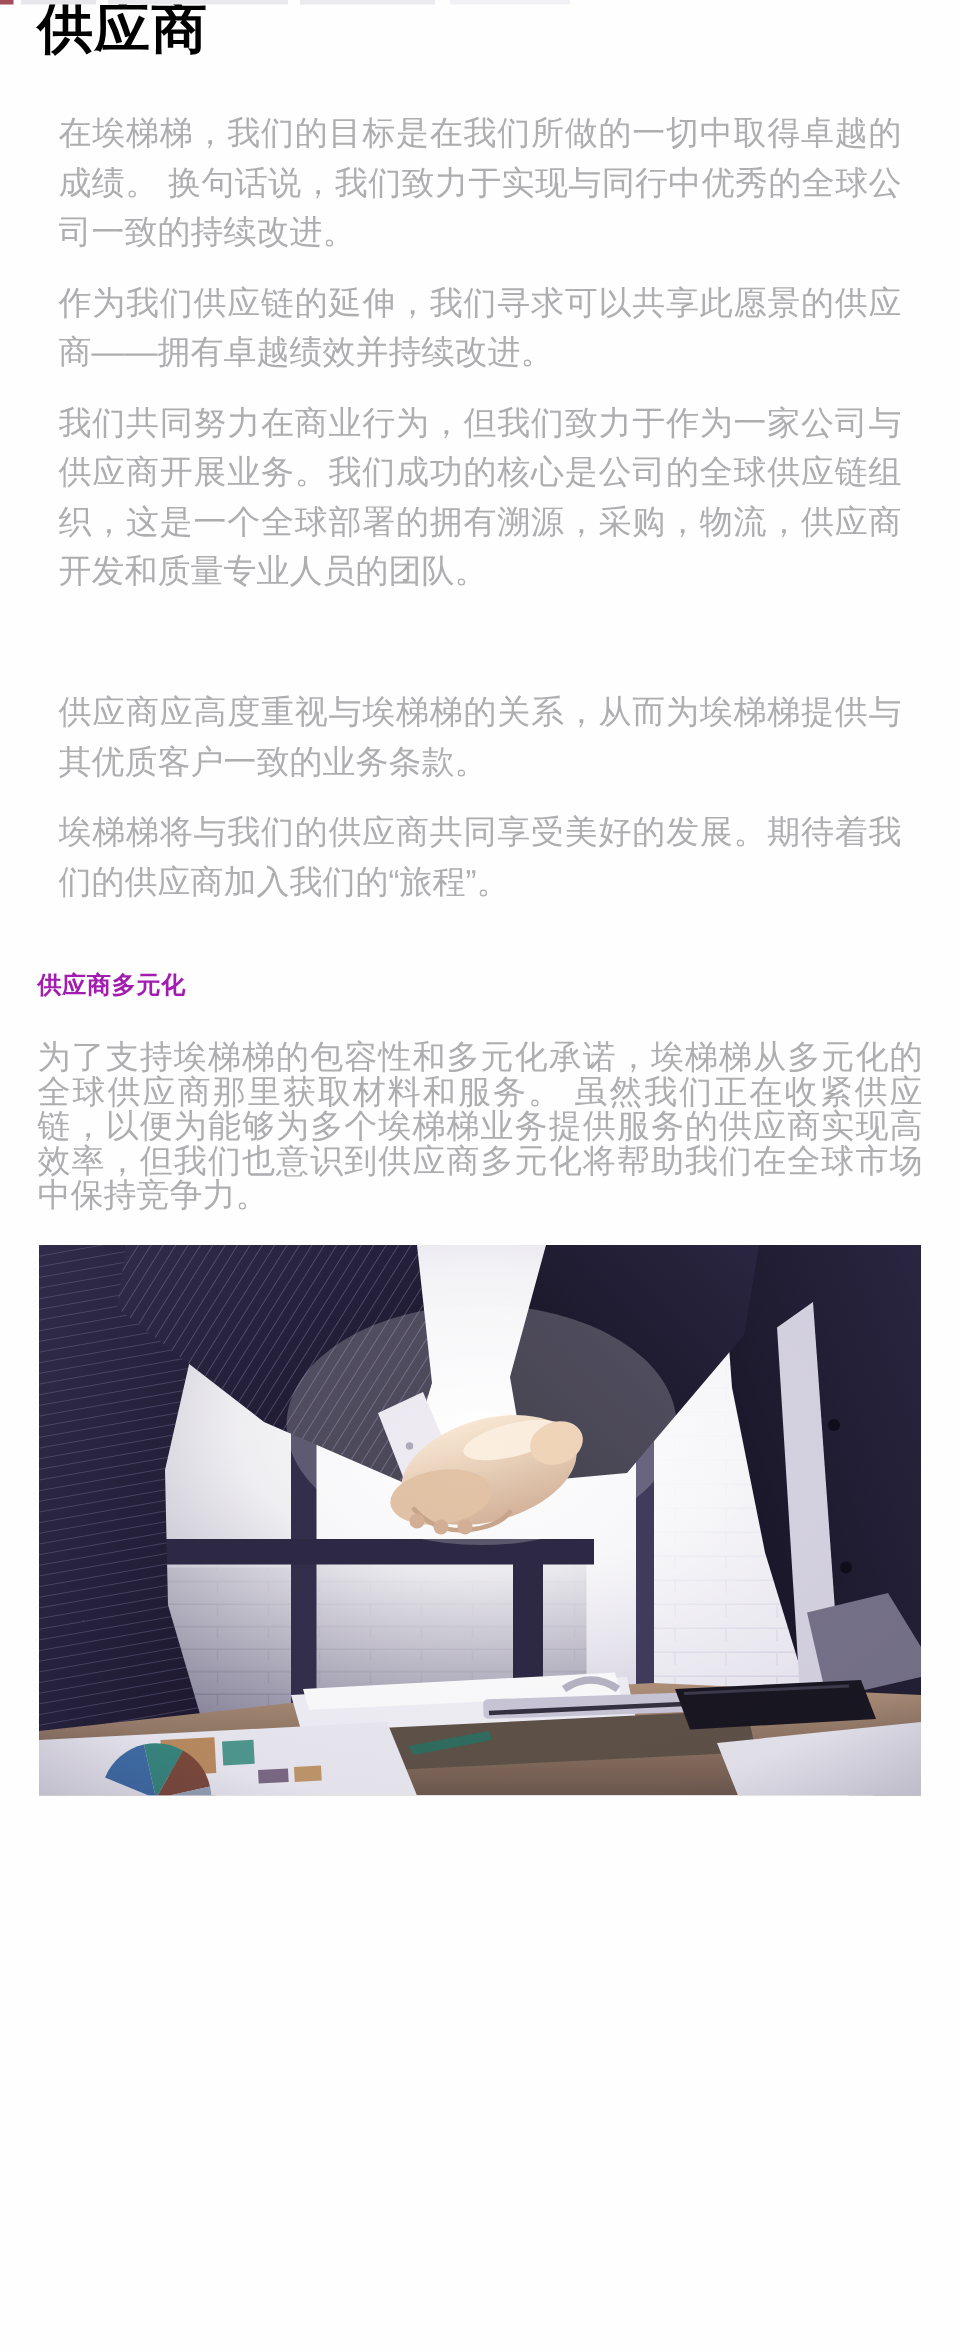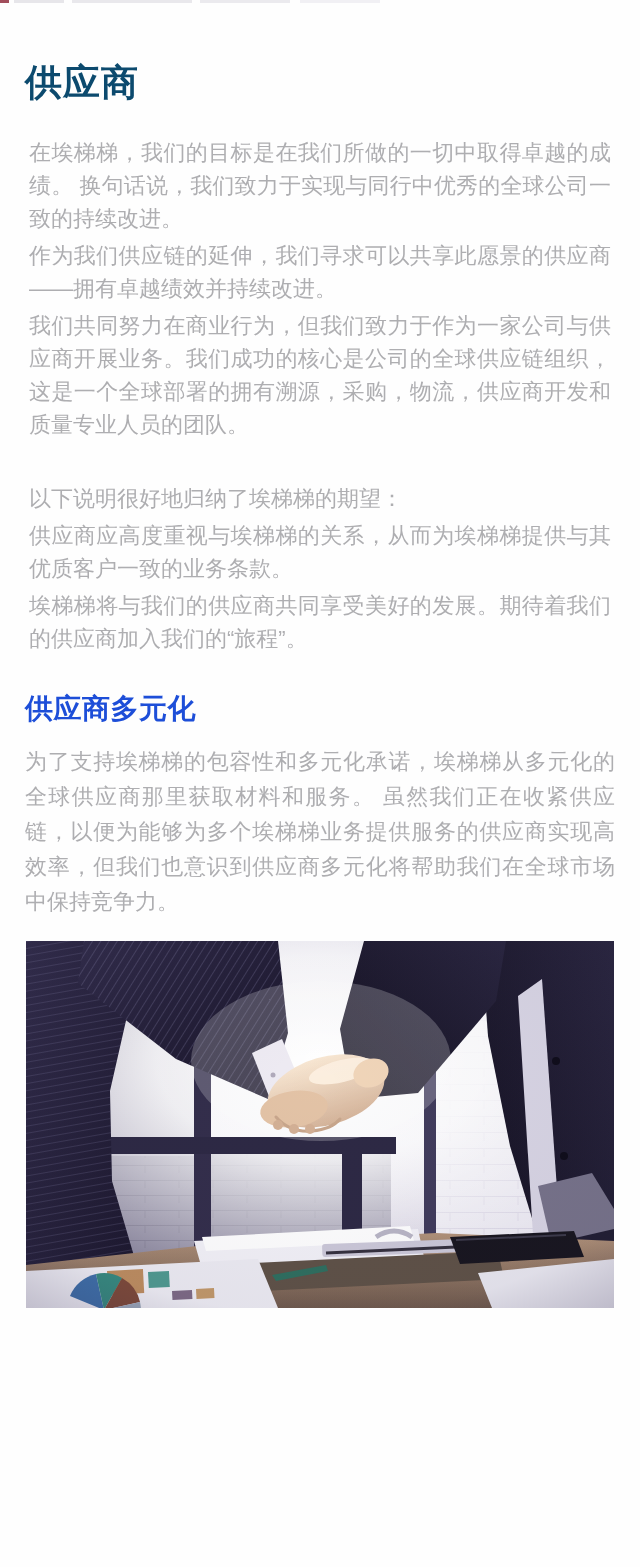--- a/index.html
+++ b/index.html
@@ -12,40 +12,40 @@
   .top-clip{position:absolute;top:0;left:0;width:640px;height:4px;}
   .top-clip .frag{position:absolute;top:0;height:3px;}
   .frag-red{left:0;width:9px;background:#a24e5c;}
   .frag-g1{left:14px;width:50px;height:2px;background:#e7e6ea;}
   .frag-g2{left:72px;width:120px;height:2px;background:#e9e8ec;}
   .frag-g3{left:200px;width:90px;height:2px;background:#ebeaee;}
   .frag-g4{left:300px;width:80px;height:2px;background:#f1f0f4;}
 
   .content{padding:0 25px;}
   h1.page-title{
-    margin:0;padding-top:64px;
+    margin:0;
     font-size:37px;line-height:38px;font-weight:700;
-    color:#0c4a6e;letter-spacing:1px;
+    color:#000000;letter-spacing:1px;
   }
   .body-text{
     margin-top:34px;
     font-size:22px;line-height:33px;
     color:#aeaeb1;
     text-align:justify;
   }
-  .body-text p{margin:4px;}
+  .body-text p{margin:14px;}
   .line-gap{height:33px;}
   h2.section-title{
     margin:40px 0 0 0;
-    font-size:28px;line-height:28px;font-weight:700;
-    color:#1d4ed8;letter-spacing:.5px;
+    font-size:16px;line-height:28px;font-weight:700;
+    color:#a21caf;letter-spacing:.5px;
   }
   .section-paragraph{
     margin-top:21px;
-    font-size:22px;line-height:35px;
+    font-size:22px;line-height:23px;
     color:#aeaeb1;text-align:justify;
   }
   figure.photo{
     margin:21px 0 0 1px;width:588px;height:367px;
     display:block;overflow:hidden;
   }
   figure.photo svg{display:block;}
 </style>
 </head>
 <body>
@@ -60,21 +60,20 @@
 
 <div class="content">
 
   <h1 class="page-title">供应商</h1>
 
   <div class="body-text">
     <p>在埃梯梯，我们的目标是在我们所做的一切中取得卓越的成绩。 换句话说，我们致力于实现与同行中优秀的全球公司一致的持续改进。</p>
     <p>作为我们供应链的延伸，我们寻求可以共享此愿景的供应商——拥有卓越绩效并持续改进。</p>
     <p>我们共同努力在商业行为，但我们致力于作为一家公司与供应商开展业务。我们成功的核心是公司的全球供应链组织，这是一个全球部署的拥有溯源，采购，物流，供应商开发和质量专业人员的团队。</p>
     <div class="line-gap"></div>
-    <p>以下说明很好地归纳了埃梯梯的期望：</p>
     <p>供应商应高度重视与埃梯梯的关系，从而为埃梯梯提供与其优质客户一致的业务条款。</p>
     <p>埃梯梯将与我们的供应商共同享受美好的发展。期待着我们的供应商加入我们的“旅程”。</p>
   </div>
 
   <h2 class="section-title">供应商多元化</h2>
 
   <p class="section-paragraph">为了支持埃梯梯的包容性和多元化承诺，埃梯梯从多元化的全球供应商那里获取材料和服务。 虽然我们正在收紧供应链，以便为能够为多个埃梯梯业务提供服务的供应商实现高效率，但我们也意识到供应商多元化将帮助我们在全球市场中保持竞争力。</p>
 
   <figure class="photo" role="img" aria-label="两名商务人士在明亮的窗前握手，桌上放着文件、图表和平板电脑">
     <svg width="588" height="367" viewBox="0 0 588 367" xmlns="http://www.w3.org/2000/svg">

